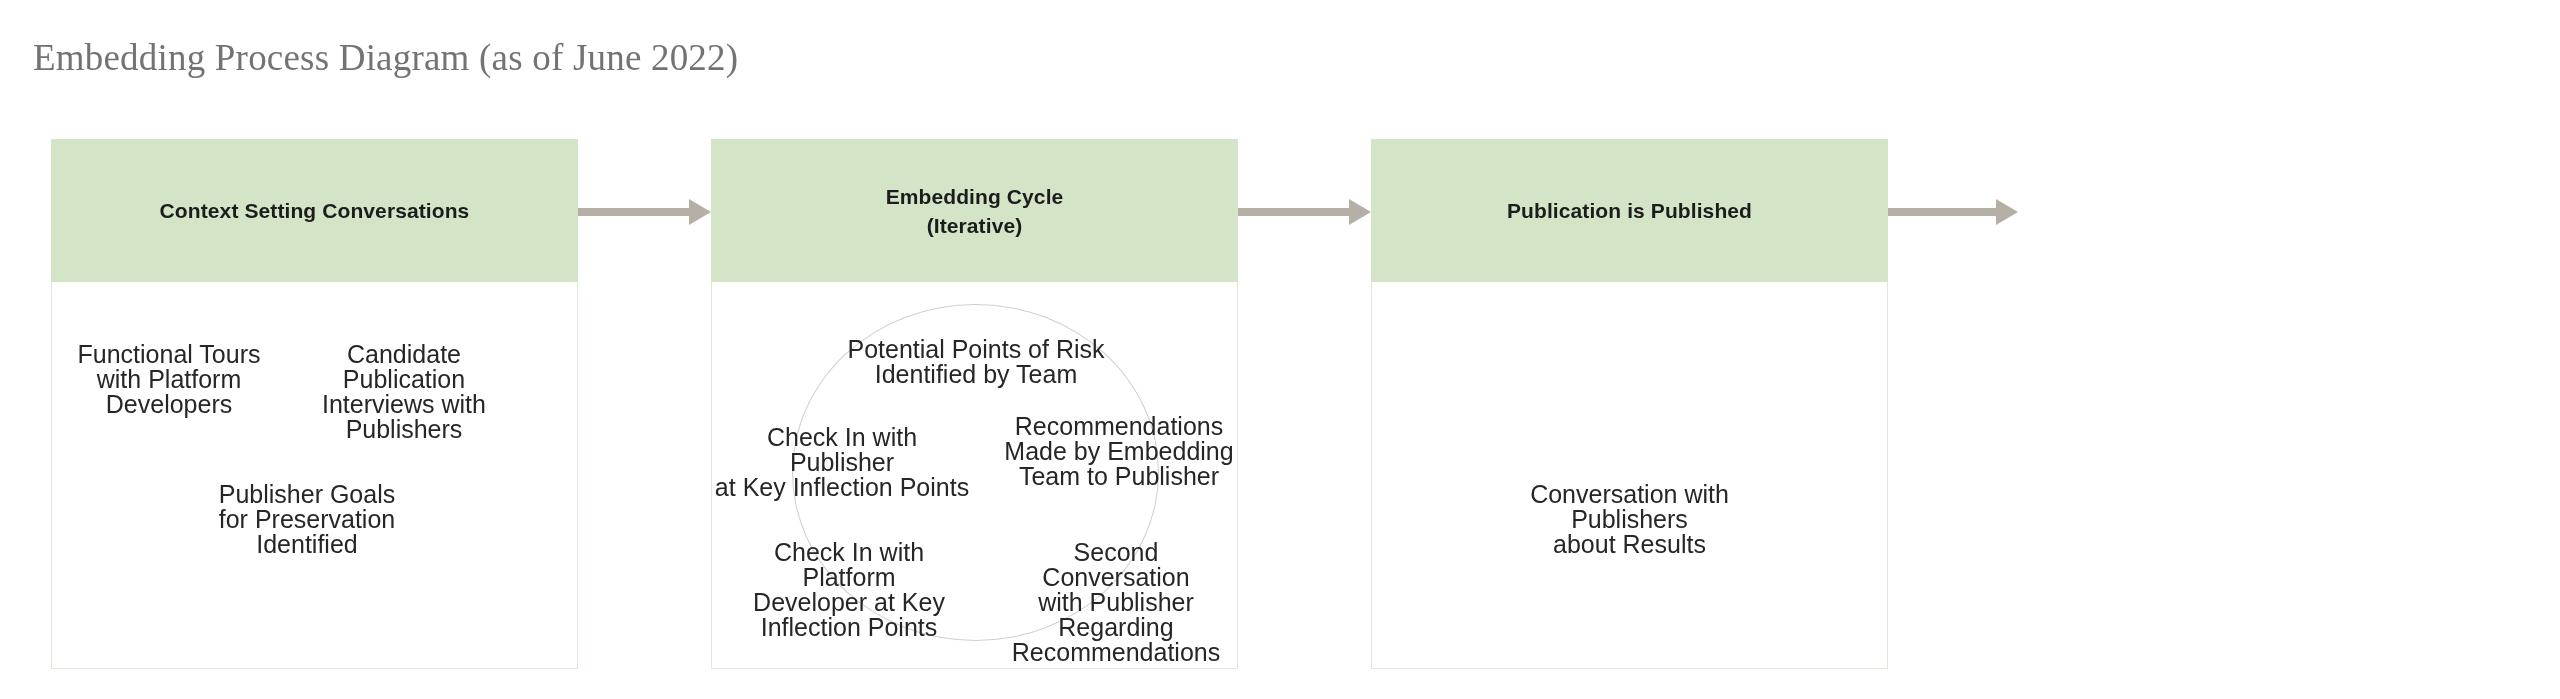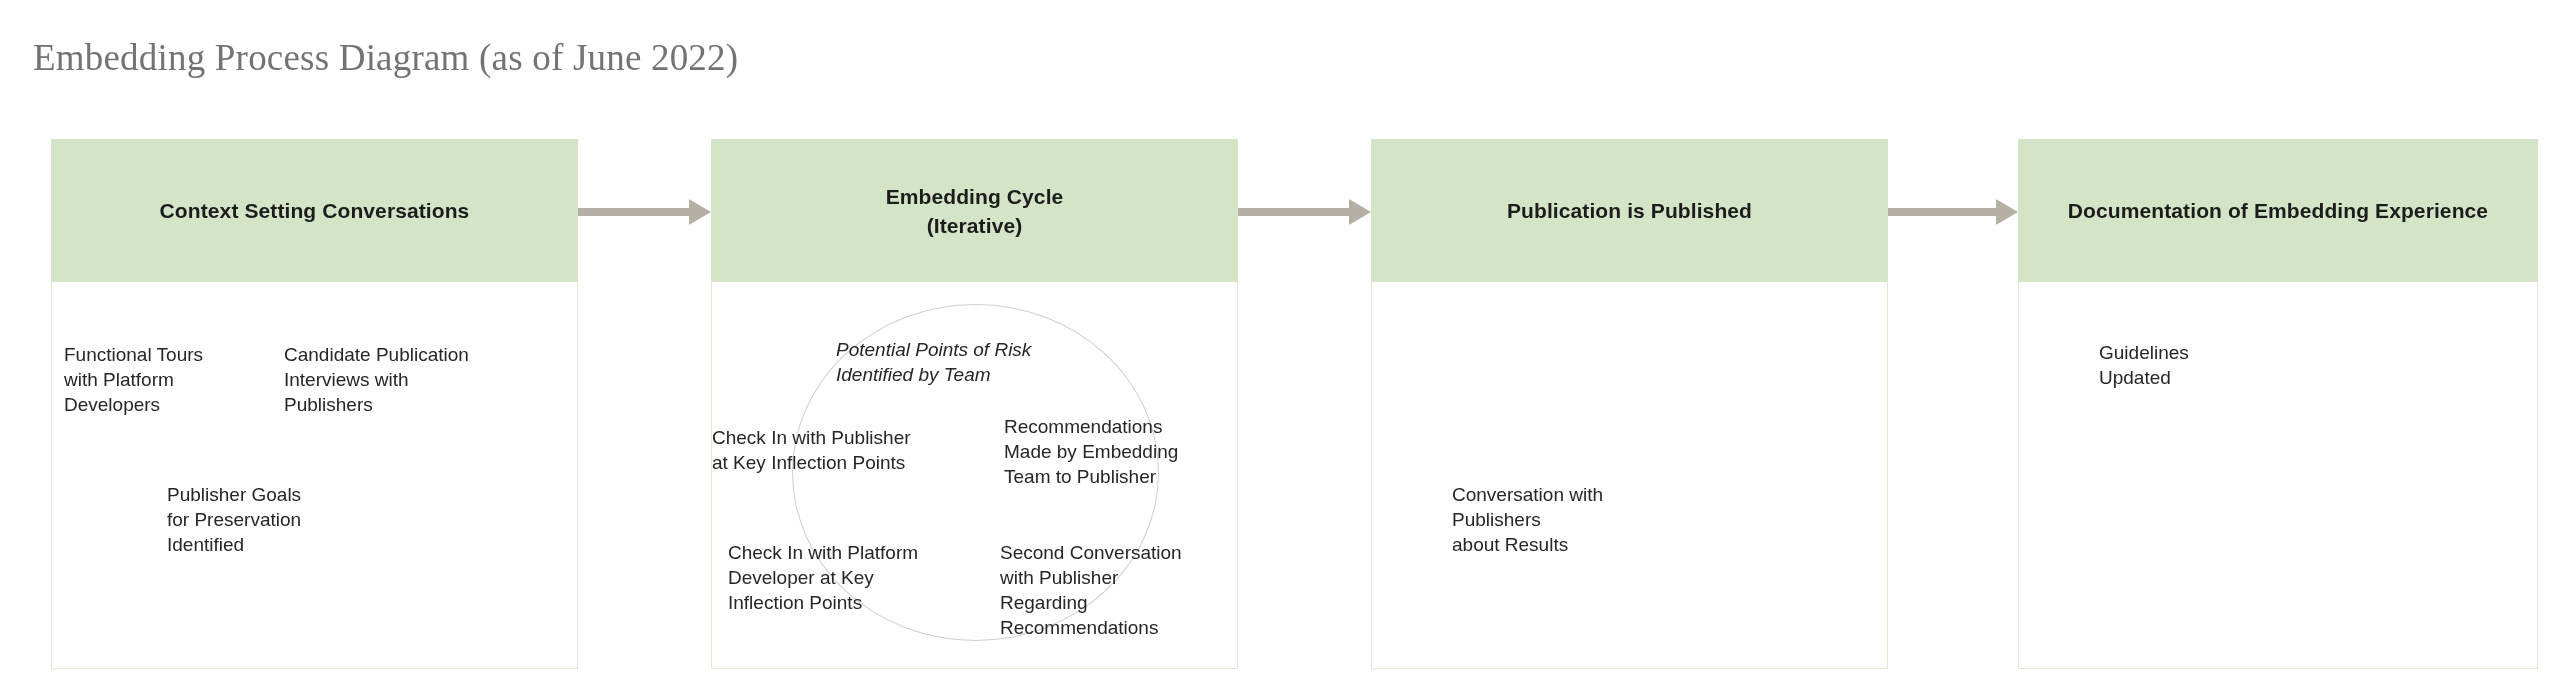--- a/index.html
+++ b/index.html
@@ -69,22 +69,22 @@
     height: 387px;
     background: #ffffff;
     border: 1px solid #e0e8d8;
     border-top: none;
     box-sizing: border-box;
     overflow: hidden;
   }
 
   .note {
     position: absolute;
-    text-align: left;
-    font-size: 19px;
+    text-align: center;
+    font-size: 25px;
     line-height: 25px;
     color: #262626;
     white-space: pre-line;
   }
 
   .arrow {
     position: absolute;
     height: 26px;
     top: 175px;
   }
@@ -142,21 +142,21 @@
   </div>
 
   <div class="column" style="left:693px; width:527px;">
     <div class="col-header">
       <div class="col-header-text" style="white-space:pre-line;">Embedding Cycle
 (Iterative)</div>
     </div>
     <div class="col-body">
       <div class="cycle-ellipse" style="left:80px; top:22px; width:365px; height:335px;"></div>
 
-      <div class="note" style="left:124px; top:55px; width:280px;font-style:italic;">Potential Points of Risk
+      <div class="note" style="left:124px; top:55px; width:280px;">Potential Points of Risk
 Identified by Team</div>
 
       <div class="note" style="left:292px; top:132px; width:230px;">Recommendations
 Made by Embedding
 Team to Publisher</div>
 
       <div class="note" style="left:288px; top:258px; width:232px;">Second Conversation
 with Publisher
 Regarding
 Recommendations</div>
@@ -184,23 +184,14 @@
 Publishers
 about Results</div>
     </div>
   </div>
 
   <div class="arrow" style="left:1870px; width:130px;">
     <div class="arrow-shaft" style="width:108px;"></div>
     <div class="arrow-head" style="left:108px;"></div>
   </div>
 
-  <div class="column" style="left:2000px; width:520px;">
-    <div class="col-header">
-      <div class="col-header-text" style="white-space: pre-line;">Documentation of Embedding Experience</div>
-    </div>
-    <div class="col-body">
-      <div class="note" style="left:80px; top:58px; width:360px;">Guidelines
-Updated</div>
-    </div>
-  </div>
 
 </div>
 
 </body></html>

